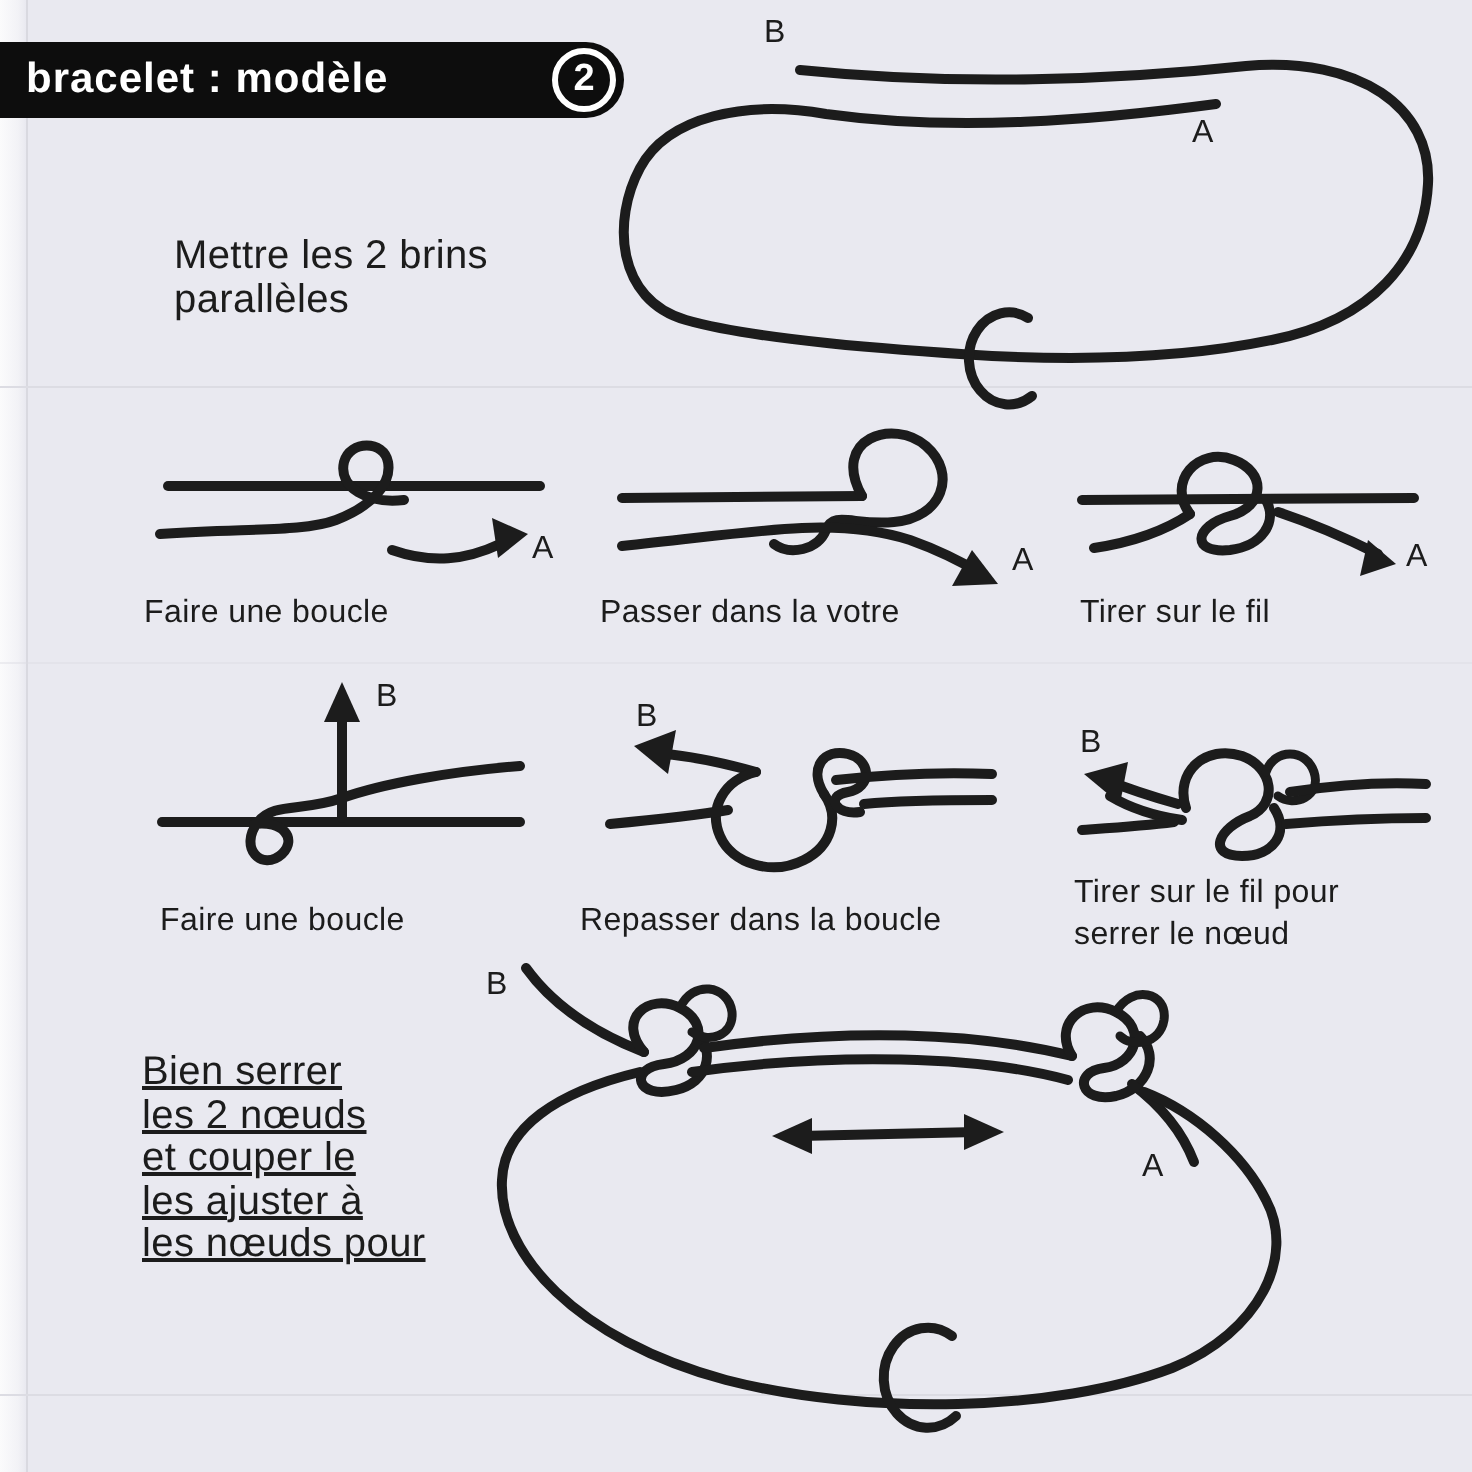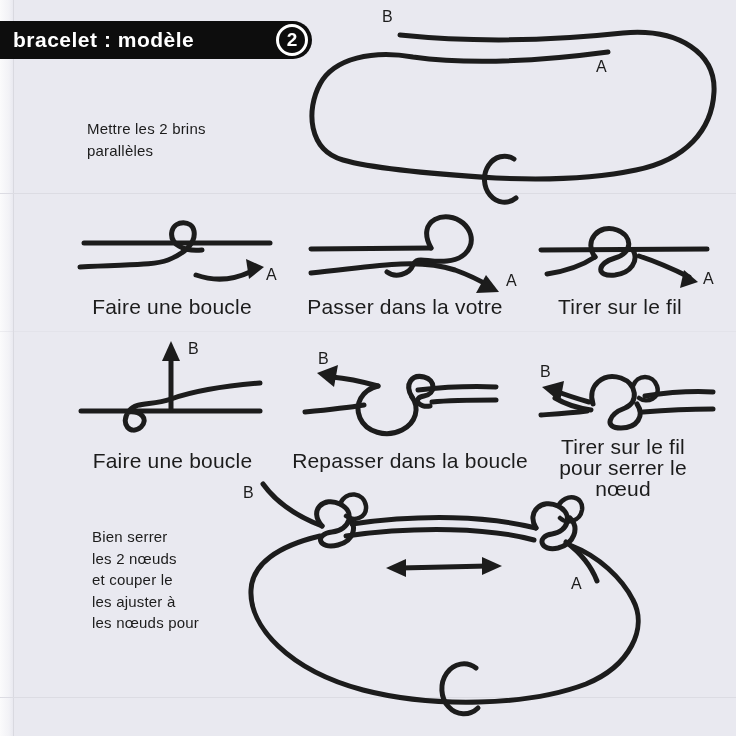--- a/index.html
+++ b/index.html
@@ -19,22 +19,22 @@
   .banner{left:0;top:21px;width:312px;height:38px;box-sizing:border-box;
     background:var(--banner-bg,#0d0d0d);border-radius:0 20px 20px 0;
     display:flex;align-items:center;padding-left:13px;}
   .banner-title{color:var(--banner-text,#ffffff);font-size:21px;font-weight:bold;
     letter-spacing:0.5px;white-space:nowrap;}
   .banner-badge{position:absolute;right:4px;top:50%;transform:translateY(-50%);
     width:26px;height:26px;border:3px solid var(--banner-text,#ffffff);border-radius:50%;
     color:var(--banner-text,#ffffff);font-size:19px;font-weight:bold;
     display:flex;align-items:center;justify-content:center;}
   
-  .body-text{font-size:15px;line-height:21.5px;letter-spacing:0.2px;}
-  .caption{font-size:21px;text-align:center;letter-spacing:0.2px;line-height:21px;}
+  .body-text{font-size:20px;line-height:21.5px;letter-spacing:0.2px;}
+  .caption{font-size:16px;text-align:left;letter-spacing:0.2px;line-height:21px;}
   .strand-label{font-size:16px;letter-spacing:0.3px;}
   
   .ln{fill:none;stroke:var(--ink,#1c1c1c);stroke-width:5;stroke-linecap:round;stroke-linejoin:round;}
   .ln-thin{fill:none;stroke:var(--ink,#1c1c1c);stroke-width:4.5;stroke-linecap:round;stroke-linejoin:round;}
   .hd{fill:var(--ink,#1c1c1c);stroke:none;}
   svg{display:block;overflow:visible;}
 </style>
 </head>
 <body>
 
@@ -132,19 +132,19 @@
   <path class="ln-thin" d="M 330 28 C 338 14 356 18 354 32 C 352 44 338 46 332 40"></path>
   <path class="ln" d="M 338 64 C 354 76 364 90 369 103"></path>
   <path class="ln" d="M 92 58 C 50 68 24 86 23 112 C 21 148 60 192 135 212 C 205 230 300 228 358 206 C 402 188 420 150 405 122 C 394 100 370 78 344 68"></path>
   <path class="ln" d="M 248 190 A 22 25 0 1 0 250 230"></path>
   <path class="ln" d="M 172 90 L 260 88"></path>
   <polygon class="hd" points="158,90 178,81 178,99"></polygon>
   <polygon class="hd" points="274,88 254,79 254,97"></polygon>
 </svg>
 <span class="abs strand-label" style="left:243px;top:484px;">B</span>
 <span class="abs strand-label" style="left:571px;top:575px;">A</span>
-<div class="abs body-text" style="left:92px;top:526px;">
+<div class="abs body-text" style="left:71px;top:526px;text-decoration:underline;">
   <div>Bien serrer</div>
   <div>les 2 nœuds</div>
   <div>et couper le</div>
   <div>les ajuster à</div>
   <div>les nœuds pour</div>
 </div>
 
 </body></html>

